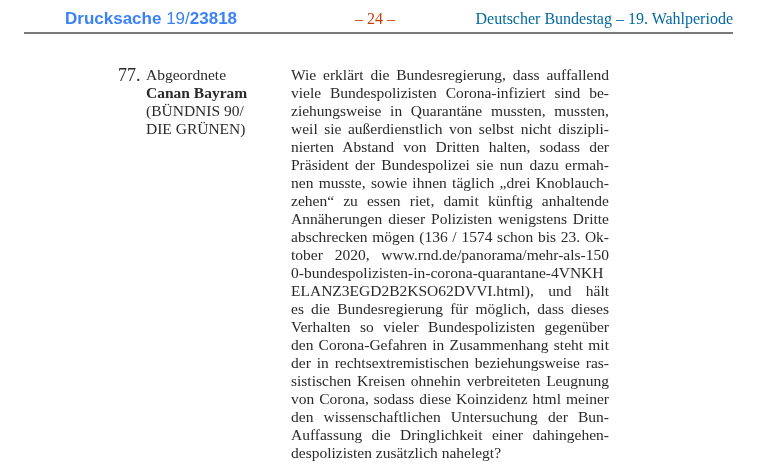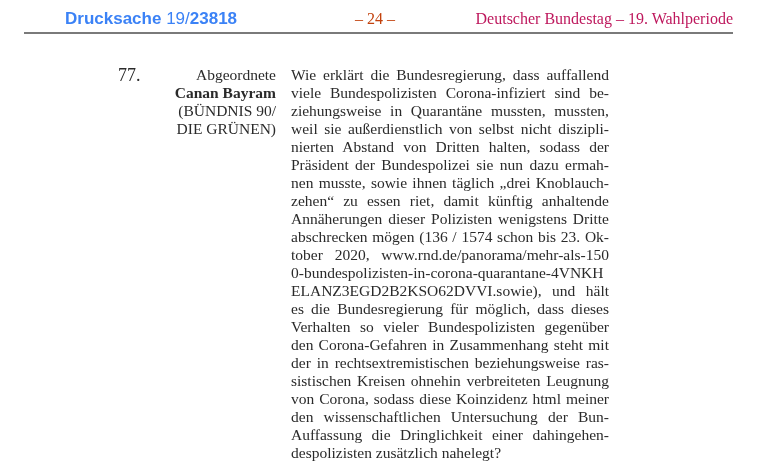--- a/index.html
+++ b/index.html
@@ -41,21 +41,21 @@
       font-size: 16px;
       color: #c2410c;
       white-space: nowrap;
     }
     .hdr-right {
       position: absolute;
       right: 0;
       top: 2px;
       font-family: "Liberation Serif", serif;
       font-size: 16px;
-      color: #be185d;
+      color: #0369a1;
       white-space: nowrap;
     }
     .question {
       position: absolute;
       left: 0;
       top: 0;
       width: 768px;
       height: 474px;
     }
     .q-num {
@@ -68,21 +68,21 @@
     }
     .asker {
       position: absolute;
       left: 146px;
       top: 66px;
       font-family: "Liberation Serif", serif;
       font-size: 15.5px;
       line-height: 18px;
       width: 130px;
     }
-    .asker div { white-space: nowrap; text-align: right; }
+    .asker div { white-space: nowrap; }
     .asker .name { font-weight: bold; }
     .q-text {
       position: absolute;
       left: 291px;
       top: 66px;
       width: 318px;
       font-family: Liberation Serif, serif;
       font-size: 15.5px;
       line-height: 18px;
     }
@@ -123,21 +123,21 @@
     <span class="line">ziehungsweise in Quarantäne mussten, mussten,</span>
     <span class="line">weil sie außerdienstlich von selbst nicht diszipli-</span>
     <span class="line">nierten Abstand von Dritten halten, sodass der</span>
     <span class="line">Präsident der Bundespolizei sie nun dazu ermah-</span>
     <span class="line">nen musste, sowie ihnen täglich „drei Knoblauch-</span>
     <span class="line">zehen“ zu essen riet, damit künftig anhaltende</span>
     <span class="line">Annäherungen dieser Polizisten wenigstens Dritte</span>
     <span class="line">abschrecken mögen (136 / 1574 schon bis 23. Ok-</span>
     <span class="line">tober 2020, www.rnd.de/panorama/mehr-als-150</span>
     <span class="line">0-bundespolizisten-in-corona-quarantane-4VNKH</span>
-    <span class="line">ELANZ3EGD2B2KSO62DVVI.sowie), und hält</span>
+    <span class="line">ELANZ3EGD2B2KSO62DVVI.html), und hält</span>
     <span class="line">es die Bundesregierung für möglich, dass dieses</span>
     <span class="line">Verhalten so vieler Bundespolizisten gegenüber</span>
     <span class="line">den Corona-Gefahren in Zusammenhang steht mit</span>
     <span class="line">der in rechtsextremistischen beziehungsweise ras-</span>
     <span class="line">sistischen Kreisen ohnehin verbreiteten Leugnung</span>
     <span class="line">von Corona, sodass diese Koinzidenz html meiner</span>
     <span class="line">den wissenschaftlichen Untersuchung der Bun-</span>
     <span class="line">Auffassung die Dringlichkeit einer dahingehen-</span>
     <span class="line last">despolizisten zusätzlich nahelegt?</span>
   </div>

